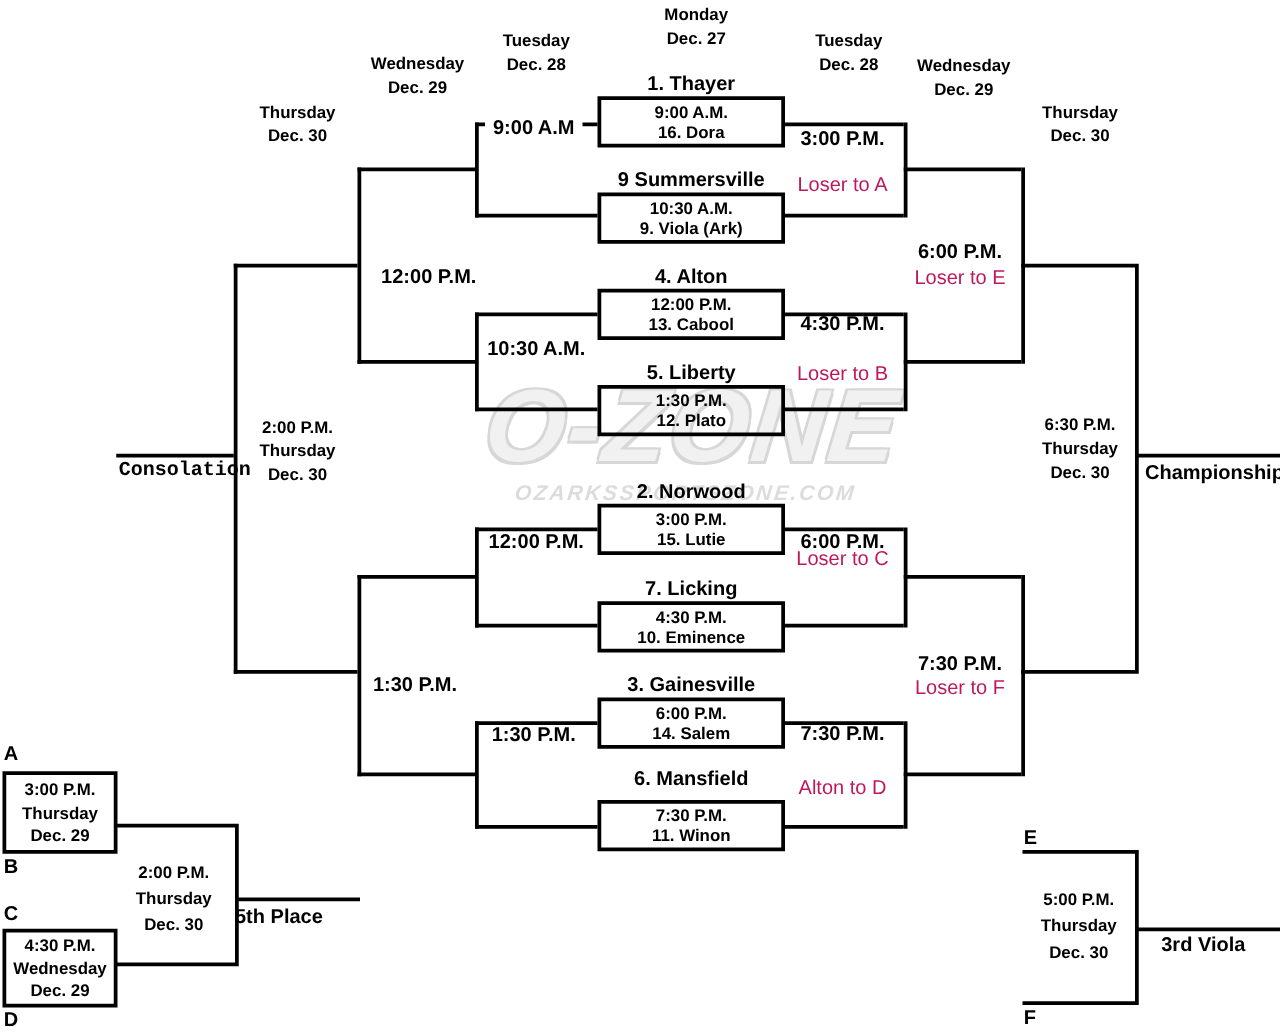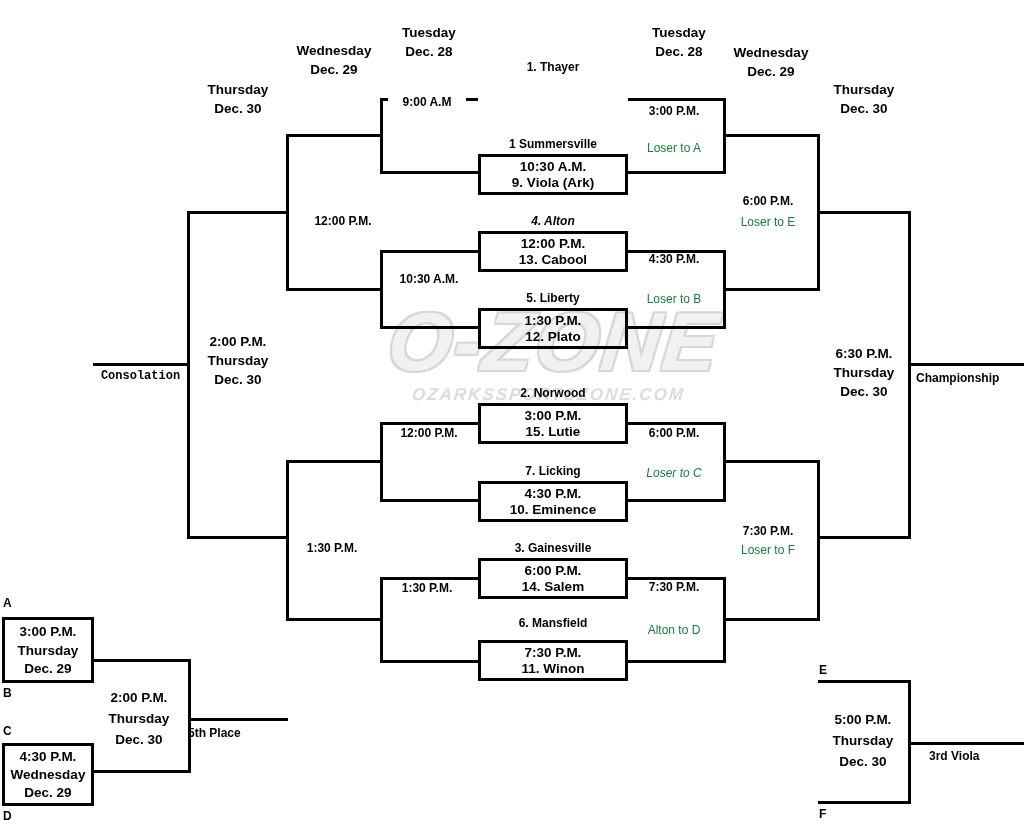--- a/index.html
+++ b/index.html
@@ -2,24 +2,24 @@
 <html><head>
 <meta charset="utf-8">
 <style>
   html,body{margin:0;padding:0;}
   body{width:1024px;height:826px;position:relative;background:#fff;
        font-family:"Liberation Sans",sans-serif;overflow:hidden;}
   #stage{position:absolute;left:0;top:0;width:1024px;height:826px;}
   .hline,.vline{position:absolute;background:#000;}
   .hline{height:3px;}
   .vline{width:3px;}
-  .lbl{position:absolute;font-weight:bold;font-size:12px;line-height:15px;
+  .lbl{position:absolute;font-weight:bold;font-size:16px;line-height:15px;
        text-align:center;white-space:nowrap;color:#000;}
   .left-align{text-align:right;}
-  .loser{font-weight:normal;color:#15803d;}
+  .loser{font-weight:normal;color:#be185d;}
   .bg{background:#fff;z-index:3;}
   .stack{position:absolute;font-weight:bold;font-size:13.5px;line-height:19px;
          text-align:center;white-space:nowrap;color:#000;}
   .stack.wide{line-height:21px;}
   .gamebox{position:absolute;left:478px;width:150px;height:41px;
            border:3px solid #000;box-sizing:border-box;display:flex;
            flex-direction:column;justify-content:space-evenly;align-items:center;
            font-weight:bold;font-size:13.5px;line-height:15px;z-index:2;}
   .bigbox{position:absolute;left:2px;width:92px;border:3px solid #000;
           box-sizing:border-box;display:flex;flex-direction:column;
@@ -34,20 +34,24 @@
 </head>
 <body>
 
 <div id="stage">
 
   <div id="watermark">
     <div class="wm-big">O-ZONE</div>
     <div class="wm-small">OZARKSSPORTSZONE.COM</div>
   </div>
 
+  <div class="stack" style="left:497px;top:2px;width:120px;">
+    <div>Monday</div>
+    <div>Dec. 27</div>
+  </div>
   <div class="stack" style="left:369px;top:23px;width:120px;">
     <div>Tuesday</div>
     <div>Dec. 28</div>
   </div>
   <div class="stack" style="left:619px;top:23px;width:120px;">
     <div>Tuesday</div>
     <div>Dec. 28</div>
   </div>
   <div class="stack" style="left:274px;top:41px;width:120px;">
     <div>Wednesday</div>
@@ -60,26 +64,30 @@
   <div class="stack" style="left:178px;top:80px;width:120px;">
     <div>Thursday</div>
     <div>Dec. 30</div>
   </div>
   <div class="stack" style="left:804px;top:80px;width:120px;">
     <div>Thursday</div>
     <div>Dec. 30</div>
   </div>
 
   <div class="lbl" style="left:478px;top:60px;width:150px;">1. Thayer</div>
-  <div class="lbl" style="left:478px;top:137px;width:150px;">1 Summersville</div>
+  <div class="gamebox" style="top:77px;">
+    <div>9:00 A.M.</div>
+    <div>16. Dora</div>
+  </div>
+  <div class="lbl" style="left:478px;top:137px;width:150px;">9 Summersville</div>
   <div class="gamebox" style="top:154px;">
     <div>10:30 A.M.</div>
     <div>9. Viola (Ark)</div>
   </div>
-  <div class="lbl" style="left:478px;top:214px;width:150px;font-style:italic;">4. Alton</div>
+  <div class="lbl" style="left:478px;top:214px;width:150px;">4. Alton</div>
   <div class="gamebox" style="top:231px;">
     <div>12:00 P.M.</div>
     <div>13. Cabool</div>
   </div>
   <div class="lbl" style="left:478px;top:291px;width:150px;">5. Liberty</div>
   <div class="gamebox" style="top:308px;">
     <div>1:30 P.M.</div>
     <div>12. Plato</div>
   </div>
   <div class="lbl" style="left:478px;top:386px;width:150px;">2. Norwood</div>
@@ -101,30 +109,30 @@
   <div class="gamebox" style="top:640px;">
     <div>7:30 P.M.</div>
     <div>11. Winon</div>
   </div>
 
   <div class="lbl" style="left:628px;top:104px;width:92px;">3:00 P.M.</div>
   <div class="lbl loser" style="left:628px;top:141px;width:92px;">Loser to A</div>
   <div class="lbl" style="left:628px;top:252px;width:92px;">4:30 P.M.</div>
   <div class="lbl loser" style="left:628px;top:292px;width:92px;">Loser to B</div>
   <div class="lbl" style="left:628px;top:426px;width:92px;">6:00 P.M.</div>
-  <div class="lbl loser" style="left:628px;top:466px;width:92px;font-style:italic;">Loser to C</div>
+  <div class="lbl loser" style="left:628px;top:440px;width:92px;">Loser to C</div>
   <div class="lbl" style="left:628px;top:580px;width:92px;">7:30 P.M.</div>
   <div class="lbl loser" style="left:628px;top:623px;width:92px;">Alton to D</div>
 
   <div class="lbl" style="left:718px;top:194px;width:100px;">6:00 P.M.</div>
   <div class="lbl loser" style="left:718px;top:215px;width:100px;">Loser to E</div>
   <div class="lbl" style="left:718px;top:524px;width:100px;">7:30 P.M.</div>
   <div class="lbl loser" style="left:718px;top:543px;width:100px;">Loser to F</div>
 
-  <div class="stack" style="left:814px;top:344px;width:100px;">
+  <div class="stack" style="left:814px;top:330px;width:100px;">
     <div>6:30 P.M.</div>
     <div>Thursday</div>
     <div>Dec. 30</div>
   </div>
   <div class="lbl left-align" style="left:916px;top:371px;">Championship</div>
 
   <div class="lbl bg" style="left:388px;top:95px;width:78px;">9:00 A.M</div>
   <div class="lbl" style="left:384px;top:272px;width:90px;">10:30 A.M.</div>
   <div class="lbl" style="left:384px;top:426px;width:90px;">12:00 P.M.</div>
   <div class="lbl" style="left:382px;top:581px;width:90px;">1:30 P.M.</div>

